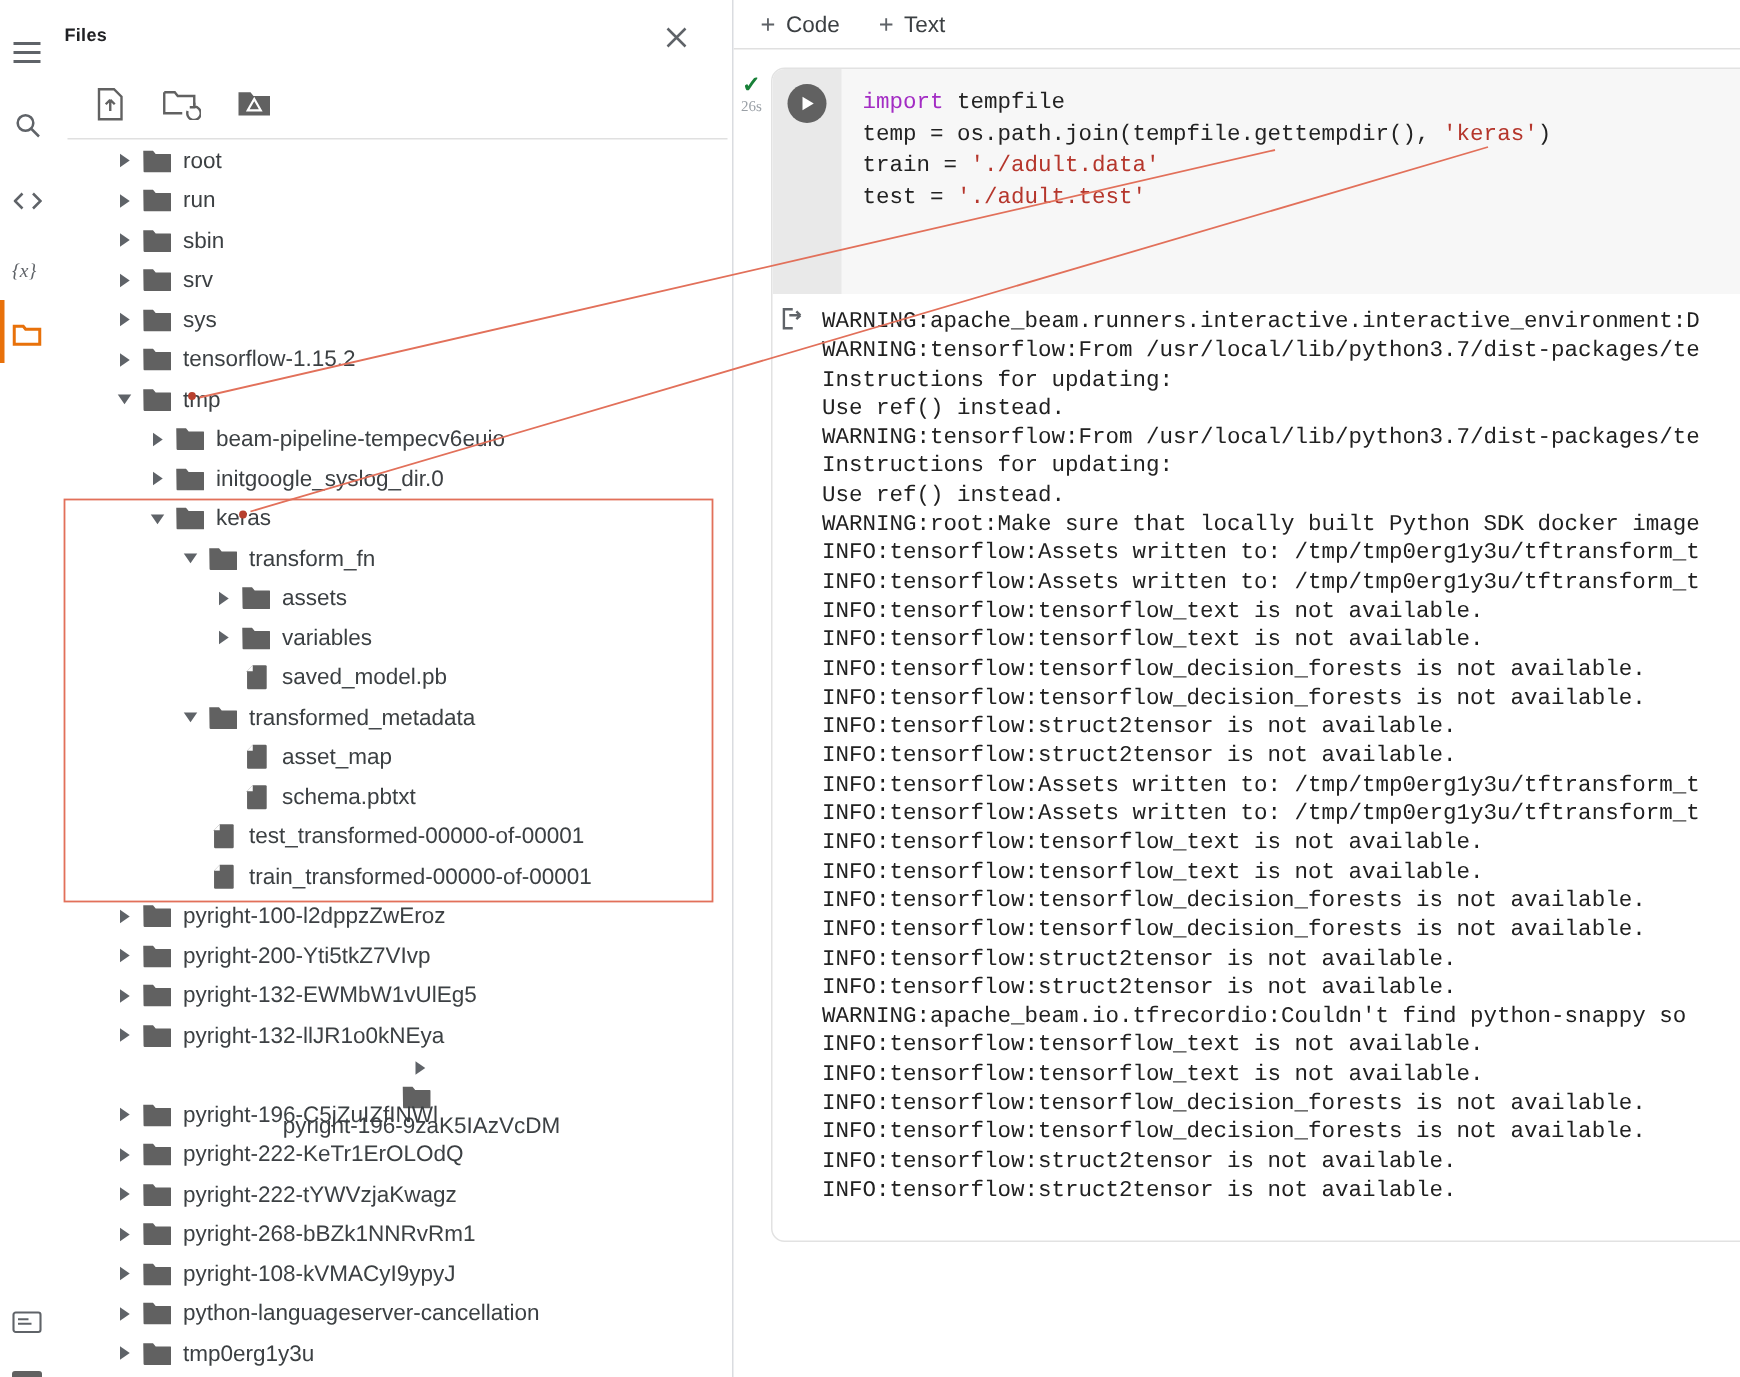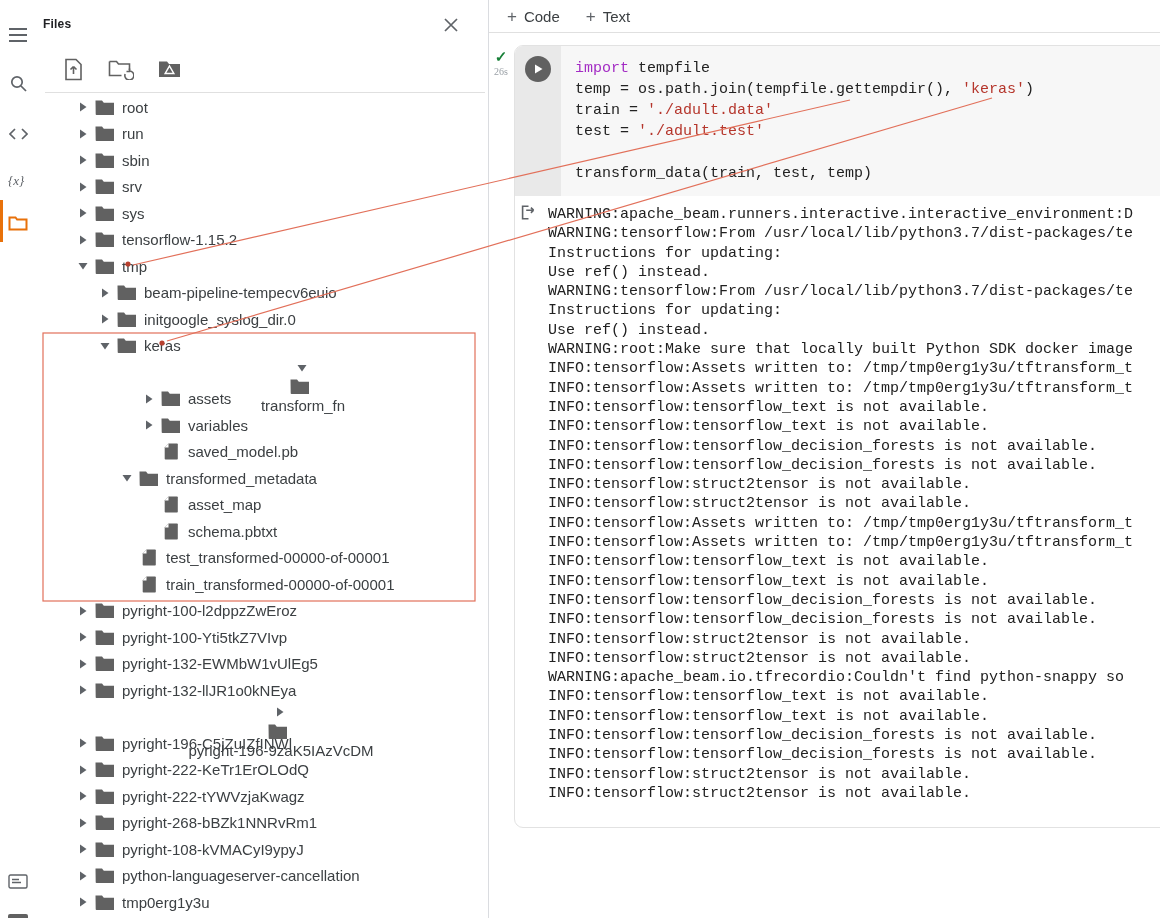--- a/index.html
+++ b/index.html
@@ -258,21 +258,21 @@
             <polygon points="0.5,1 9.5,1 5,7.5" fill="#5f6368"></polygon>
           </svg>
         </span>
         <span class="tr-icon">
           <svg width="19" height="15" viewBox="0 0 19 15">
             <path d="M0.5 0.5 h6.5 l1.8 2.2 h9.7 a0.8 0.8 0 0 1 0.8 0.8 v10.7 a0.8 0.8 0 0 1 -0.8 0.8 h-17 a0.8 0.8 0 0 1 -0.8 -0.8 z" fill="#616161"></path>
           </svg>
         </span>
         <span class="tr-label">keras</span>
       </div>
-      <div class="tree-row" style="padding-left: 82px; flex-direction: column;">
+      <div class="tree-row" style="padding-left: 82px;">
         <span class="tr-arrow">
           <svg width="10" height="8" viewBox="0 0 10 8">
             <polygon points="0.5,1 9.5,1 5,7.5" fill="#5f6368"></polygon>
           </svg>
         </span>
         <span class="tr-icon">
           <svg width="19" height="15" viewBox="0 0 19 15">
             <path d="M0.5 0.5 h6.5 l1.8 2.2 h9.7 a0.8 0.8 0 0 1 0.8 0.8 v10.7 a0.8 0.8 0 0 1 -0.8 0.8 h-17 a0.8 0.8 0 0 1 -0.8 -0.8 z" fill="#616161"></path>
           </svg>
         </span>
@@ -384,21 +384,21 @@
         <span class="tr-arrow">
           <svg width="8" height="10" viewBox="0 0 8 10">
             <polygon points="1,0.5 1,9.5 7.5,5" fill="#5f6368"></polygon>
           </svg>
         </span>
         <span class="tr-icon">
           <svg width="19" height="15" viewBox="0 0 19 15">
             <path d="M0.5 0.5 h6.5 l1.8 2.2 h9.7 a0.8 0.8 0 0 1 0.8 0.8 v10.7 a0.8 0.8 0 0 1 -0.8 0.8 h-17 a0.8 0.8 0 0 1 -0.8 -0.8 z" fill="#616161"></path>
           </svg>
         </span>
-        <span class="tr-label">pyright-100-Yti5tkZ7VIvp</span>
+        <span class="tr-label">pyright-200-Yti5tkZ7VIvp</span>
       </div>
       <div class="tree-row" style="padding-left: 38px;">
         <span class="tr-arrow">
           <svg width="8" height="10" viewBox="0 0 8 10">
             <polygon points="1,0.5 1,9.5 7.5,5" fill="#5f6368"></polygon>
           </svg>
         </span>
         <span class="tr-icon">
           <svg width="19" height="15" viewBox="0 0 19 15">
             <path d="M0.5 0.5 h6.5 l1.8 2.2 h9.7 a0.8 0.8 0 0 1 0.8 0.8 v10.7 a0.8 0.8 0 0 1 -0.8 0.8 h-17 a0.8 0.8 0 0 1 -0.8 -0.8 z" fill="#616161"></path>
@@ -552,21 +552,20 @@
         <svg width="12" height="12" viewBox="0 0 12 12">
             <polygon points="3,1.5 10.5,6 3,10.5" fill="#ffffff"></polygon>
           </svg>
       </div>
       <div id="code-area">
           <div class="code-line"><span class="tok-kw">import</span><span class="tok-pl"> tempfile</span></div>
           <div class="code-line"><span class="tok-pl">temp = os.path.join(tempfile.gettempdir(), </span><span class="tok-str">'keras'</span><span class="tok-pl">)</span></div>
           <div class="code-line"><span class="tok-pl">train = </span><span class="tok-str">'./adult.data'</span></div>
           <div class="code-line"><span class="tok-pl">test = </span><span class="tok-str">'./adult.test'</span></div>
           <div class="code-line"></div>
-          <div class="code-line"><span class="tok-pl">transform_data(train, test, temp)</span></div>
         </div>
     </div>
     <div id="output-section">
       <span id="output-icon">
         <svg width="17" height="17" viewBox="0 0 17 17" fill="none" stroke="#5f6368" stroke-width="1.6">
           <path d="M8.5 2.2 H2.6 V14.8 H8.5"></path>
           <path d="M6.2 6.2 H13.6 M13.6 6.2 L10.9 3.6 M13.6 6.2 L10.9 8.8"></path>
         </svg>
       </span>
       <div id="output-lines">

